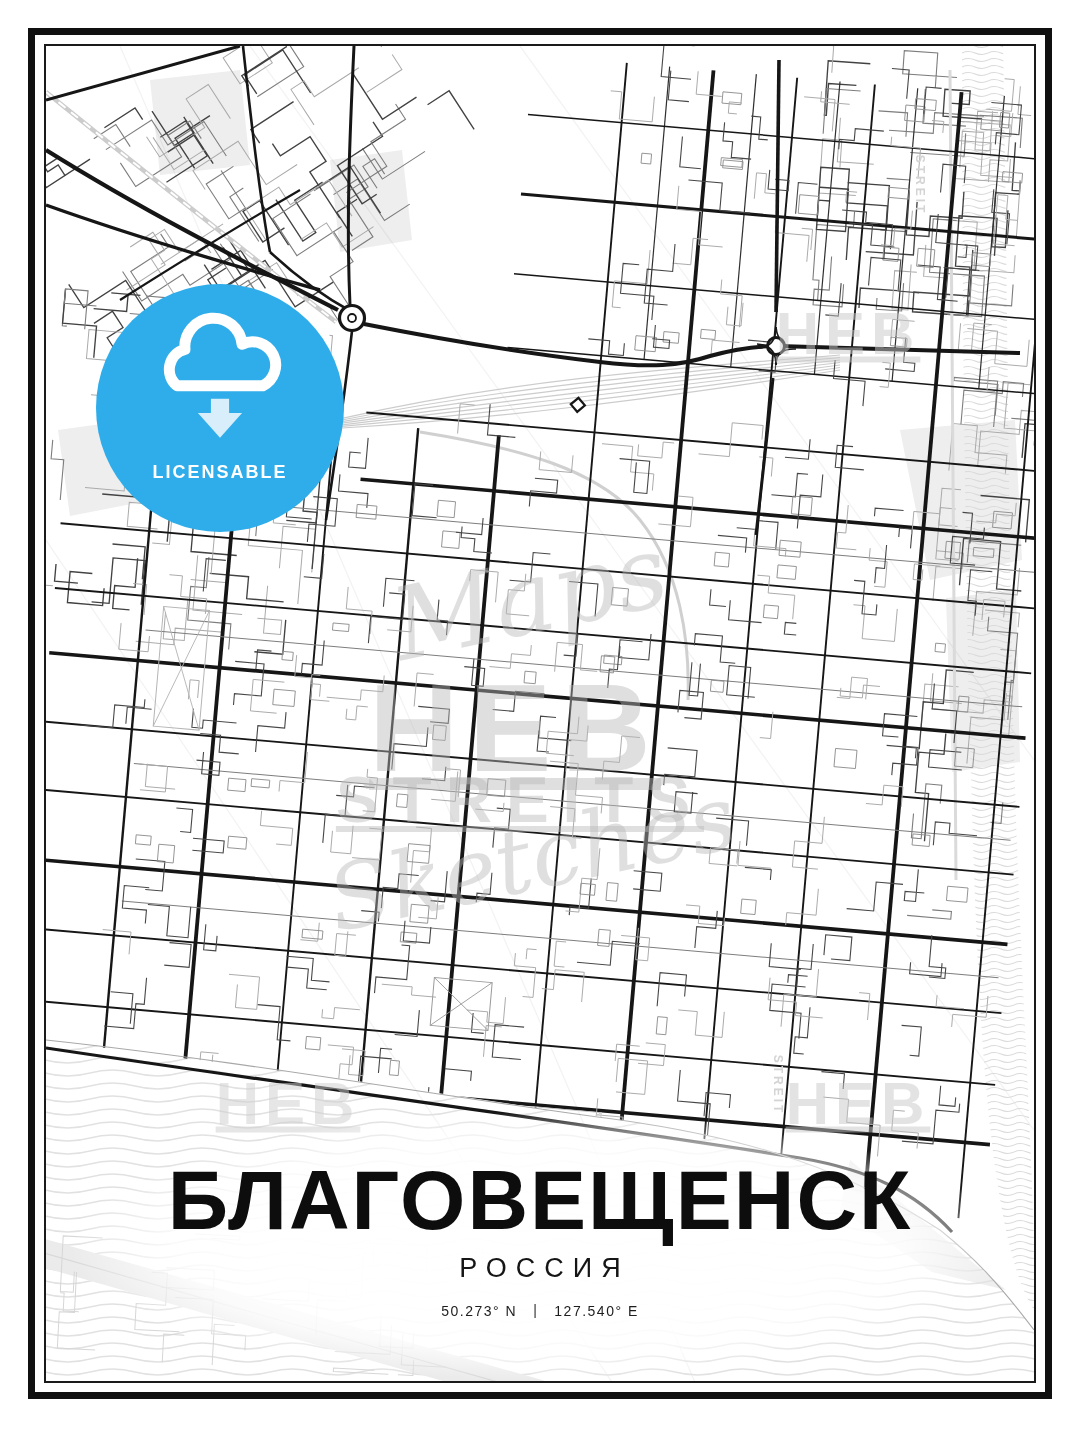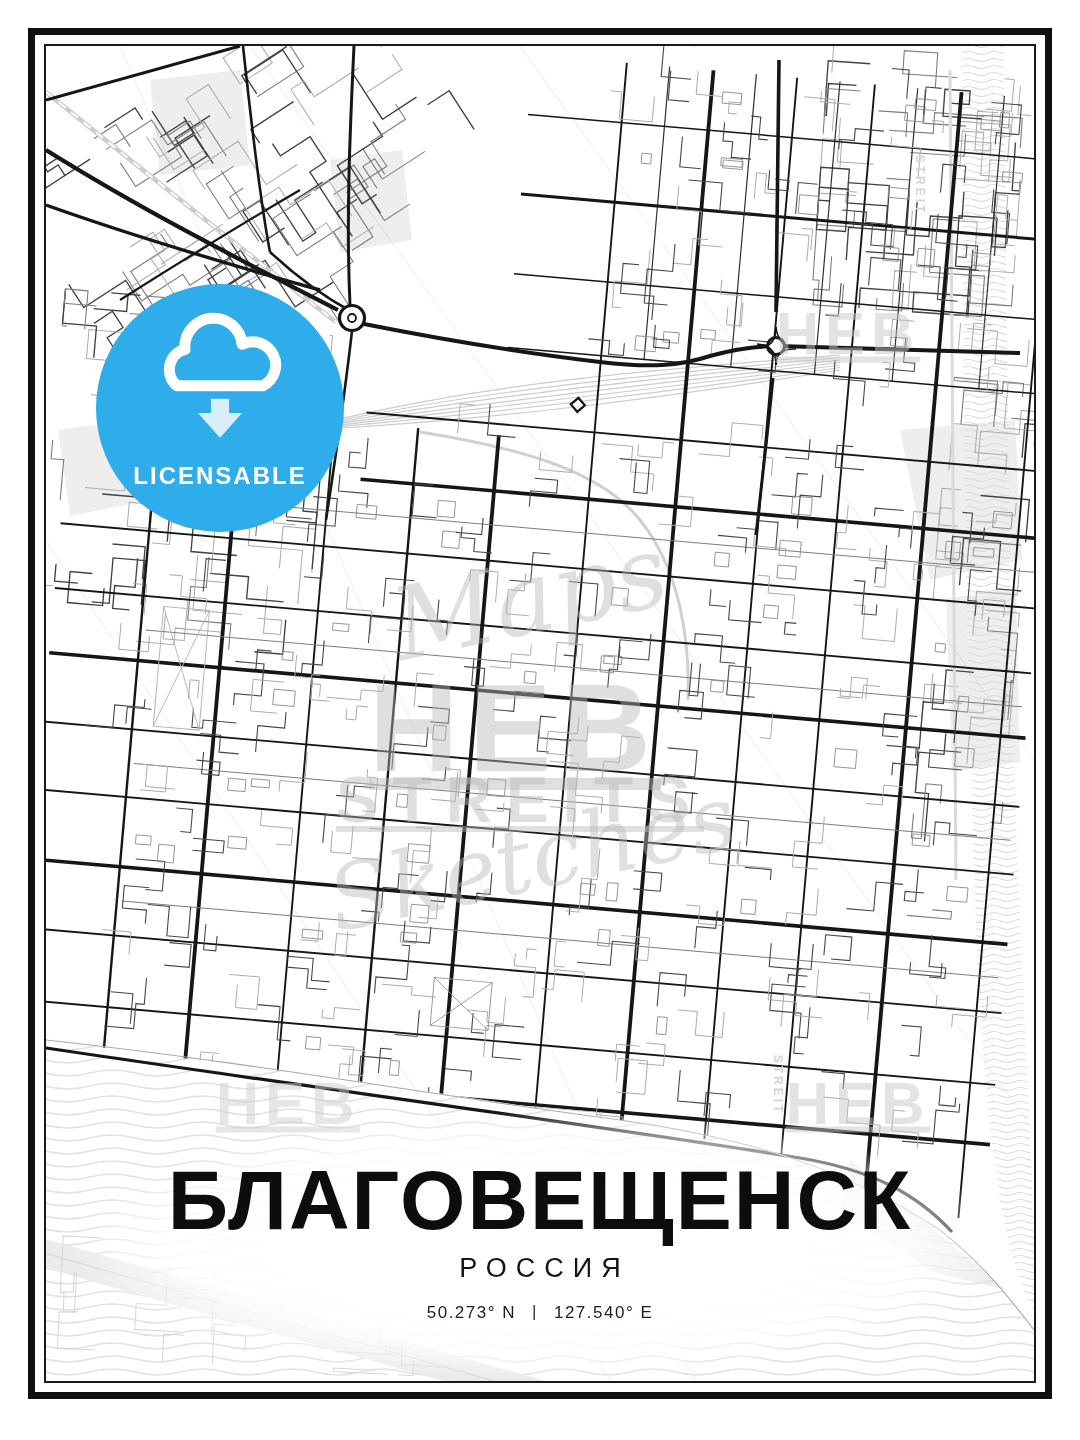--- a/index.html
+++ b/index.html
@@ -9,29 +9,29 @@
   .frame-inner{position:absolute;left:44px;top:44px;right:44px;bottom:57px;border:2px solid #1a1a1a;z-index:6;pointer-events:none;}
   #map-svg{position:absolute;left:46px;top:46px;width:988px;height:1335px;z-index:1;}
   
   .wm{position:absolute;z-index:3;pointer-events:none;white-space:nowrap;color:rgba(185,185,185,0.45);}
   .wm-script{font-family:"DejaVu Serif","Liberation Serif",serif;font-style:italic;}
   .wm-block{font-weight:bold;text-decoration:underline;}
   .wm-vert{font-size:12px;letter-spacing:3px;color:#d4d4d4;font-weight:bold;}
   
   #badge{position:absolute;left:96px;top:284px;width:248px;height:248px;border-radius:50%;z-index:5;}
   #badge-label{position:absolute;left:0;right:0;top:178px;text-align:center;color:#ffffff;
-               font-weight:bold;font-size:24px;letter-spacing:2px;}
+               font-weight:bold;font-size:18px;letter-spacing:2px;}
   #badge-icon{position:absolute;left:50px;top:16px;width:148px;height:156px;}
   
   #title-fade{position:absolute;left:70px;top:1112px;width:940px;height:268px;z-index:4;pointer-events:none;
      background:radial-gradient(ellipse closest-side,rgba(255,255,255,0.98) 55%,rgba(255,255,255,0.8) 78%,rgba(255,255,255,0));}
   .titleblock{position:absolute;left:0;width:1080px;text-align:center;z-index:5;color:#0d0d0d;}
   #city-title{top:1152px;font-size:84px;font-weight:bold;letter-spacing:2px;}
   #country{top:1253px;font-size:27px;font-weight:400;letter-spacing:9px;text-indent:9px;color:#151515;}
-  #coords{top:1303px;font-size:17px;letter-spacing:1.5px;color:#1d1d1d;}
+  #coords{top:1303px;font-size:14px;letter-spacing:1.5px;color:#1d1d1d;}
   #coords .divider{display:inline-block;margin:0 16px;color:#333;transform:translateY(-1px);}
 </style>
 </head>
 <body>
 
 <div id="poster">
 
   <svg id="map-svg" viewBox="46 46 988 1335" xmlns="http://www.w3.org/2000/svg">
       <defs>
         <pattern id="waves" width="90" height="13" patternUnits="userSpaceOnUse">

